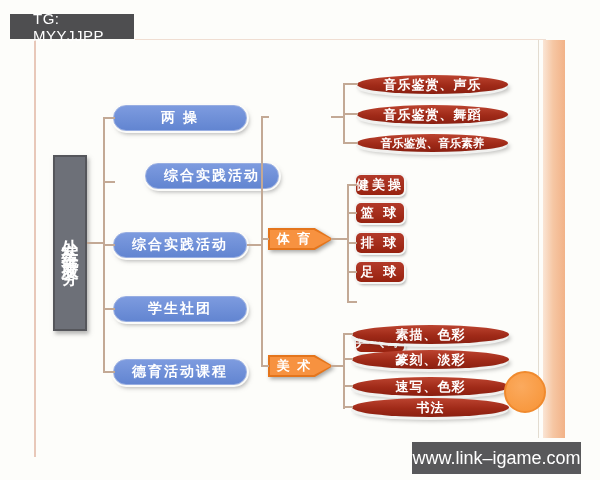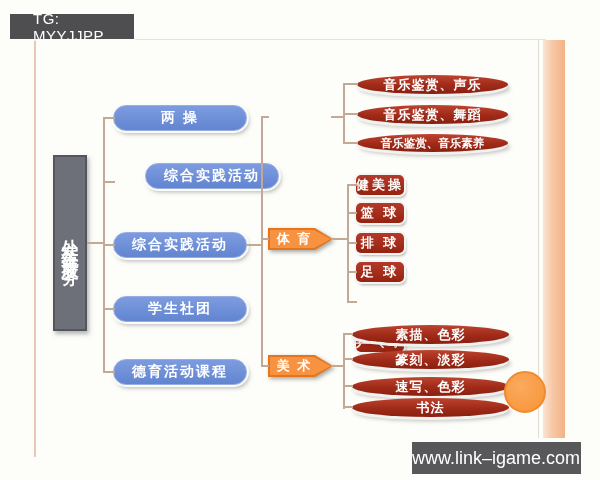--- a/index.html
+++ b/index.html
@@ -7,21 +7,21 @@
   #stage{position:relative;width:600px;height:480px;background:#fdfdfa;overflow:hidden;}
 
   .ln{position:absolute;background:#c3a995;}
 
   
   .tg-banner{position:absolute;left:10px;top:14px;width:124px;height:25px;background:#4e4e50;
     color:#fff;font-size:15px;display:flex;align-items:center;padding-left:23px;box-sizing:border-box;letter-spacing:.5px;}
 
   
   .site-banner{position:absolute;left:412px;top:442px;width:169px;height:32px;background:#58585a;
-    color:#fff;font-size:18px;display:flex;align-items:center;}
+    color:#fff;font-size:18px;display:flex;align-items:center;justify-content:center;}
 
   
   .left-line{position:absolute;left:34px;top:40px;width:2px;height:417px;background:#e8c8b9;}
   .top-line{position:absolute;left:135px;top:39px;width:411px;height:1px;background:#f0ded2;}
   .right-stripe{position:absolute;left:543px;top:40px;width:22px;height:398px;
     background:linear-gradient(90deg,#fae5d5 0%,#f6c7a4 45%,#f2b287 100%);}
   .right-stripe-edge{position:absolute;left:538px;top:40px;width:1px;height:398px;background:#e3dcd0;}
 
   
   .root{position:absolute;left:53px;top:155px;width:34px;height:176px;background:#6d7078;

